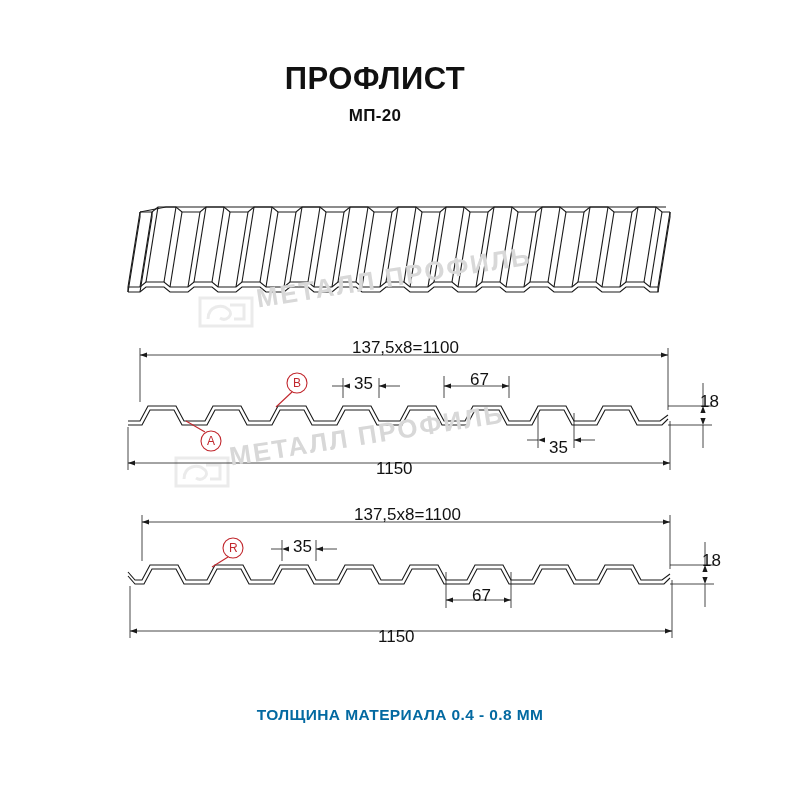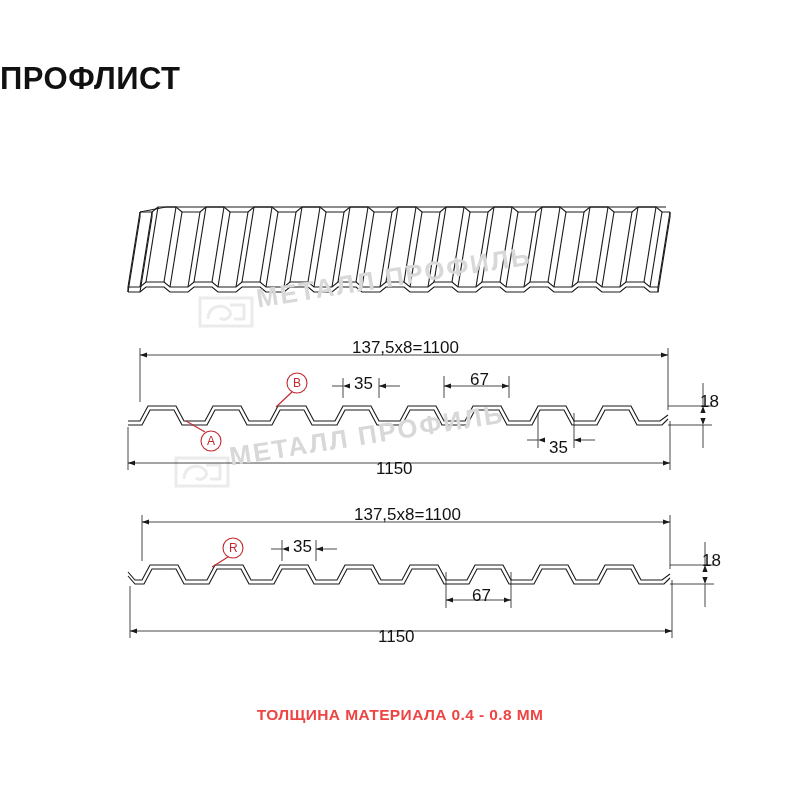--- a/index.html
+++ b/index.html
@@ -20,20 +20,21 @@
     left: 0;
     top: 0;
     width: 800px;
     height: 800px;
   }
   .title-block {
     position: absolute;
     left: 0;
     top: 62px;
     width: 750px;
+    text-align: center;
     pointer-events: none;
   }
   .title-main {
     font-size: 31px;
     font-weight: bold;
     letter-spacing: 0.5px;
     color: #111;
     line-height: 1.1;
   }
   .title-sub {
@@ -45,21 +46,21 @@
   }
   .footer-note {
     position: absolute;
     left: 0;
     top: 706px;
     width: 800px;
     text-align: center;
     font-size: 15.5px;
     font-weight: bold;
     letter-spacing: 0.4px;
-    color: #ef4444;
+    color: #0369a1;
   }
   .dim-label {
     position: absolute;
     font-size: 17px;
     color: #111;
     white-space: nowrap;
   }
   .callout-label {
     position: absolute;
     font-size: 12px;
@@ -341,20 +342,21 @@
 
   <g stroke="#c1272d" stroke-width="1.1" fill="none">
     <circle cx="233" cy="548" r="10"></circle>
     <path d="M228,557 L212,567"></path>
   </g>
 
 </svg>
 
 <div class="title-block">
   <div class="title-main">ПРОФЛИСТ</div>
+  <div class="title-sub">МП-20</div>
 </div>
 
 <div class="wm wm-1">МЕТАЛЛ ПРОФИЛЬ</div>
 <div class="wm wm-2">МЕТАЛЛ ПРОФИЛЬ</div>
 
 <div class="dim-label" style="left:352px; top:338px;">137,5х8=1100</div>
 <div class="dim-label" style="left:376px; top:459px;">1150</div>
 <div class="dim-label" style="left:700px; top:392px;">18</div>
 <div class="dim-label" style="left:354px; top:374px;">35</div>
 <div class="dim-label" style="left:470px; top:370px;">67</div>

